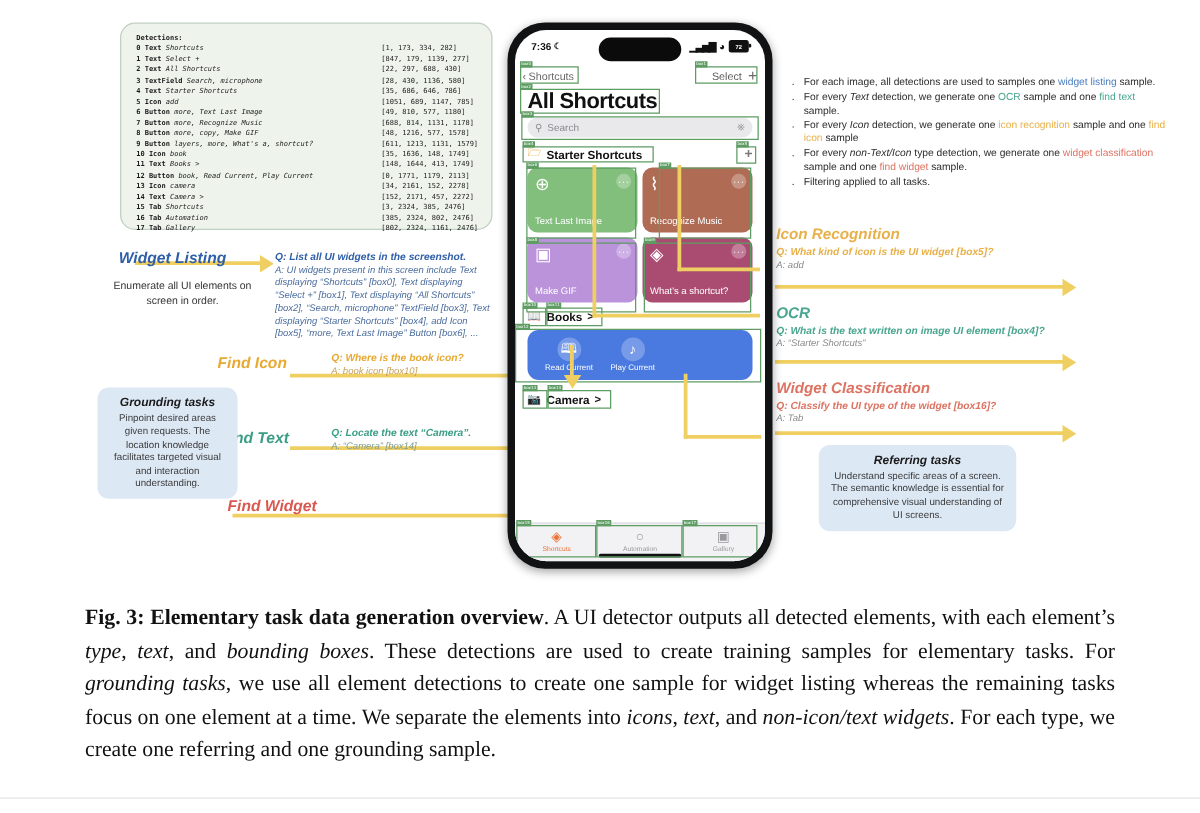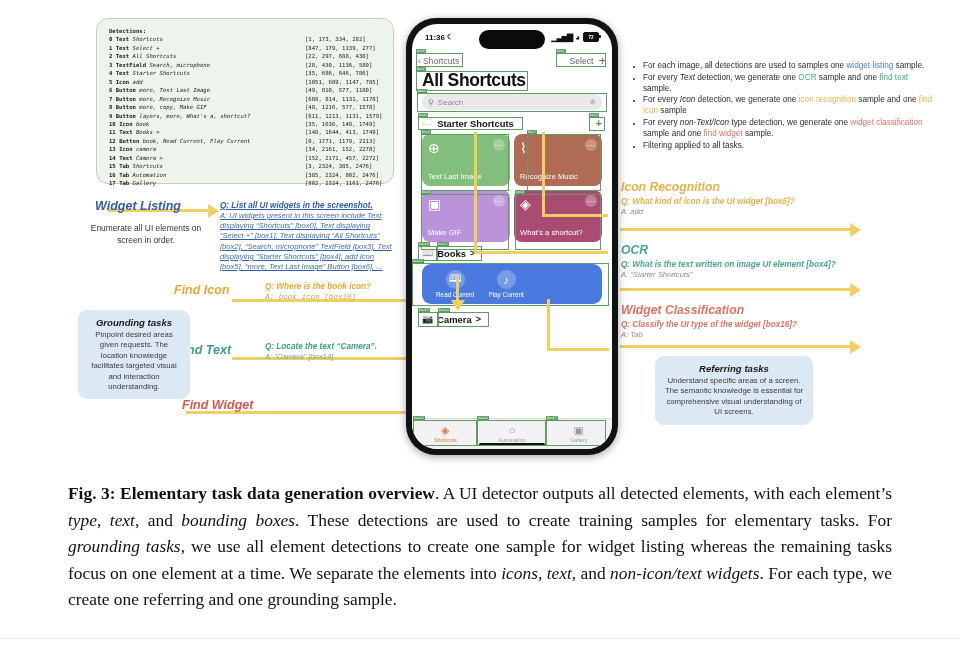--- a/index.html
+++ b/index.html
@@ -53,24 +53,24 @@
     margin-bottom:2px;
   }
   .info-card .ic-body{font-size:7.8px;line-height:10.4px;color:#3a3a3a;}
   .card-grounding{left:78px;top:310px;width:112px;}
   .card-referring{left:655px;top:356px;width:158px;}
 
   
   .qa{position:absolute;}
   .qa .q{font-style:italic;font-weight:bold;font-size:8.2px;line-height:11px;}
   .qa .a{font-style:italic;font-size:7.6px;line-height:10.2px;color:#6e6e6e;}
-  .qa-listing{left:220px;top:200px;width:172px;color:#2f5fa8;text-decoration:underline;}
+  .qa-listing{left:220px;top:200px;width:172px;color:#2f5fa8;}
   .qa-listing .a{color:#4a6c9e;}
   .qa-findicon{left:265px;top:281px;width:145px;color:#e8a933;}
-  .qa-findicon .a{color:#c9a05a;font-family:Liberation Mono, monospace;}
+  .qa-findicon .a{color:#c9a05a;}
   .qa-findtext{left:265px;top:341px;width:145px;color:#3b9e86;}
   .qa-findtext .a{color:#7f9f96;}
   .qa-findwidget{left:265px;top:392px;width:150px;color:#d9584f;}
   .qa-findwidget .a{color:#b98480;}
 
   
   .rt-title{
     position:absolute;left:638px;top:33px;font-size:17px;font-weight:bold;
     color:#141414;letter-spacing:-0.2px;
   }
@@ -319,21 +319,21 @@
     <div class="ic-title">Referring tasks</div>
     <div class="ic-body">Understand specific areas of a screen. The semantic knowledge is essential for comprehensive visual understanding of UI screens.</div>
   </div>
 
   <div class="phone">
     <div class="phone-inner">
       <div class="notch"></div>
 
       <div class="statusbar">
         <div style="display:flex;align-items:center;gap:2px;">
-          <span>11:36</span>
+          <span>7:36</span>
           <span style="font-size:7px;">☾</span>
         </div>
         <div class="sb-right">
           <span style="font-size:8px;letter-spacing:-1px;">▁▃▅▇</span>
           <span style="font-size:8px;">◕</span>
           <span class="batt">
               <span>72</span>
             </span>
         </div>
       </div>

